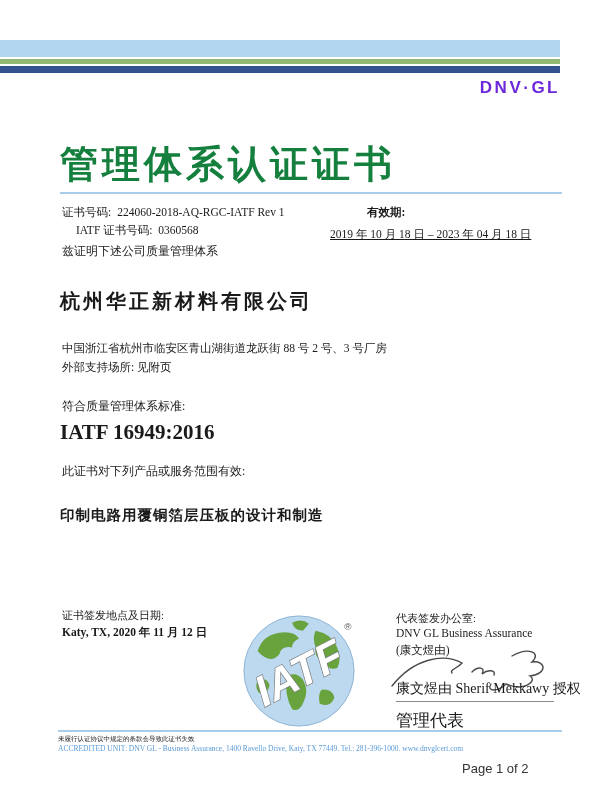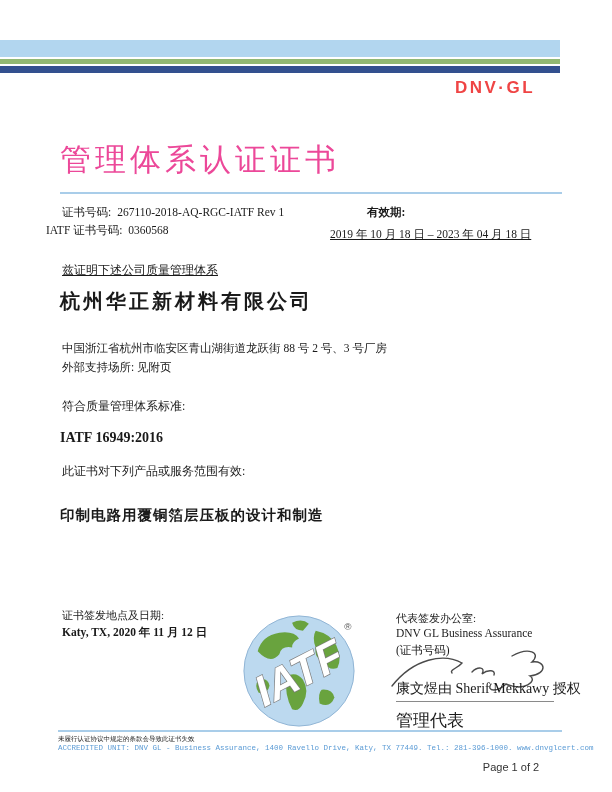--- a/index.html
+++ b/index.html
@@ -7,44 +7,44 @@
   body { width: 612px; height: 792px; position: relative; overflow: hidden;
          font-family: "Liberation Serif", "DejaVu Serif", serif; color: #1a1a1a; }
   .abs { position: absolute; }
 
   
   .band { position: absolute; left: 0; width: 560px; }
   .band-light { top: 40px; height: 17px; background: #b2d6ef; }
   .band-green { top: 59px; height: 5px;  background: #92b873; }
   .band-navy  { top: 66px; height: 7px;  background: #33508f; }
 
-  .dnvgl-logo { left: 430px; top: 78px; width: 130px; text-align: center;
+  .dnvgl-logo { left: 430px; top: 78px; width: 130px; text-align: right;
                 font-family: "Liberation Sans", sans-serif; font-weight: bold;
-                font-size: 17px; letter-spacing: 2.5px; color: #ef4444; }
+                font-size: 17px; letter-spacing: 2.5px; color: #6d28d9; }
 
-  .title { left: 60px; top: 139px; font-size: 31px; font-weight: normal;
-           letter-spacing: 4px; color: #ec4899; white-space: nowrap; }
+  .title { left: 60px; top: 139px; font-size: 38px; font-weight: bold;
+           letter-spacing: 4px; color: #15803d; white-space: nowrap; }
   .title-rule { left: 60px; top: 192px; width: 502px; height: 2px; background: #a9cde9; }
 
   .body-text { font-size: 11.5px; white-space: nowrap; }
   .label-gap { display: inline-block; width: 6px; }
 
   .row-certno  { left: 62px; top: 205px; }
-  .row-iatfno  { left: 46px; top: 223px; }
+  .row-iatfno  { left: 76px; top: 223px; }
   .row-validlb { left: 337px; top: 205px; font-weight: bold; margin-left: 30px; }
   .row-validpd { left: 330px; top: 227px; text-decoration: underline; }
 
-  .intro   { left: 62px; top: 262px; font-size: 12px; text-decoration: underline; }
+  .intro   { left: 62px; top: 243px; font-size: 12px; }
   .company { left: 60px; top: 288px; font-size: 20px; font-weight: bold;
              letter-spacing: 3px; white-space: nowrap; }
   .address  { left: 62px; top: 341px; text-align: center; }
   .external { left: 62px; top: 360px; }
 
   .std-intro { left: 62px; top: 398px; font-size: 12px; }
-  .standard  { left: 60px; top: 430px; font-size: 14px; font-weight: bold; }
+  .standard  { left: 60px; top: 420px; font-size: 21px; font-weight: bold; }
 
   .scope-intro { left: 62px; top: 463px; font-size: 12px; font-family: Liberation Serif, serif; }
   .scope { left: 60px; top: 506px; font-size: 14.5px; font-weight: bold;
            letter-spacing: 1px; white-space: nowrap; }
 
   .placedate-label { left: 62px; top: 608px; font-size: 11px; }
   .placedate { left: 62px; top: 625px; font-size: 11.5px; font-weight: bold; }
 
   .iatf-globe { left: 240px; top: 612px; }
 
@@ -52,41 +52,41 @@
   .office-name  { left: 396px; top: 627px; font-size: 11.5px; }
   .office-loc   { left: 396px; top: 643px; font-size: 11.5px; }
   .signature    { left: 386px; top: 644px; pointer-events: none; }
   .signer       { left: 396px; top: 680px; font-size: 14px; }
   .sig-line     { left: 396px; top: 701px; width: 158px; height: 1px; background: #8a8a8a; }
   .signer-title { left: 396px; top: 709px; font-size: 17px; }
 
   .footer-rule { left: 58px; top: 730px; width: 504px; height: 1.5px; background: #a9cde9; }
   .disclaimer  { left: 58px; top: 735px; font-size: 6.5px; color: #222222; }
   .accredited  { left: 58px; top: 744px; font-size: 7.5px; color: #5b9bd5;
-                 font-family: Liberation Mono, monospace; }
-  .page-num    { left: 462px; top: 761px; width: 98px; text-align: center;
-                 font-size: 11px; color: #333333;
+                 font-family: Liberation Serif, serif; }
+  .page-num    { left: 462px; top: 761px; width: 98px; text-align: left;
+                 font-size: 13px; color: #333333;
                  font-family: "Liberation Sans", sans-serif; }
 </style>
 </head>
 <body>
 
 <div>
 
   <div class="band band-light"></div>
   <div class="band band-green"></div>
   <div class="band band-navy"></div>
 
   <div class="abs dnvgl-logo">DNV·GL</div>
 
   <div class="abs title">管理体系认证证书</div>
   <div class="abs title-rule"></div>
 
   <div class="abs body-text row-certno">
-    <span>证书号码:</span><span class="label-gap"></span><span>267110-2018-AQ-RGC-IATF Rev 1</span>
+    <span>证书号码:</span><span class="label-gap"></span><span>224060-2018-AQ-RGC-IATF Rev 1</span>
   </div>
   <div class="abs body-text row-iatfno">
     <span>IATF 证书号码:</span><span class="label-gap"></span><span>0360568</span>
   </div>
   <div class="abs body-text row-validlb">有效期:</div>
   <div class="abs body-text row-validpd">2019 年 10 月 18 日 – 2023 年 04 月 18 日</div>
 
   <div class="abs intro">兹证明下述公司质量管理体系</div>
   <div class="abs company">杭州华正新材料有限公司</div>
   <div class="abs body-text address">中国浙江省杭州市临安区青山湖街道龙跃街 88 号 2 号、3 号厂房</div>
@@ -112,21 +112,21 @@
       <path d="M83 79 q11 -1 13 8 q-4 11 -15 6 q-2 -10 2 -14 z"></path>
     </g>
     <g transform="rotate(-27 60 62)">
       <text x="60" y="77" text-anchor="middle" font-size="44" font-style="italic" font-weight="bold" font-family="Liberation Sans, sans-serif" fill="#ffffff" stroke="#7a7a7a" stroke-width="1.4" style="paint-order: stroke;">IATF</text>
     </g>
     <text x="106" y="18" font-size="10" fill="#555555" font-family="Liberation Sans, sans-serif">®</text>
   </svg>
 
   <div class="abs office-label">代表签发办公室:</div>
   <div class="abs office-name">DNV GL Business Assurance</div>
-  <div class="abs office-loc">(证书号码)</div>
+  <div class="abs office-loc">(康文煜由)</div>
 
   <svg class="abs signature" width="178" height="54" viewBox="0 0 178 54" aria-hidden="true">
     <g fill="none" stroke="#4a4a4a" stroke-width="1.4" stroke-linecap="round">
       <path d="M6 42 C 28 14, 58 9, 76 19 C 72 24, 63 26, 66 29"></path>
       <path d="M86 28 C 92 22, 100 23, 96 30 C 102 25, 110 26, 108 31"></path>
       <path d="M126 12 C 142 3, 156 8, 146 18 C 160 16, 162 30, 144 32 C 152 37, 138 48, 120 40 C 112 48, 100 48, 105 40"></path>
     </g>
   </svg>
 
   <div class="abs signer">康文煜由 Sherif Mekkawy 授权</div>

